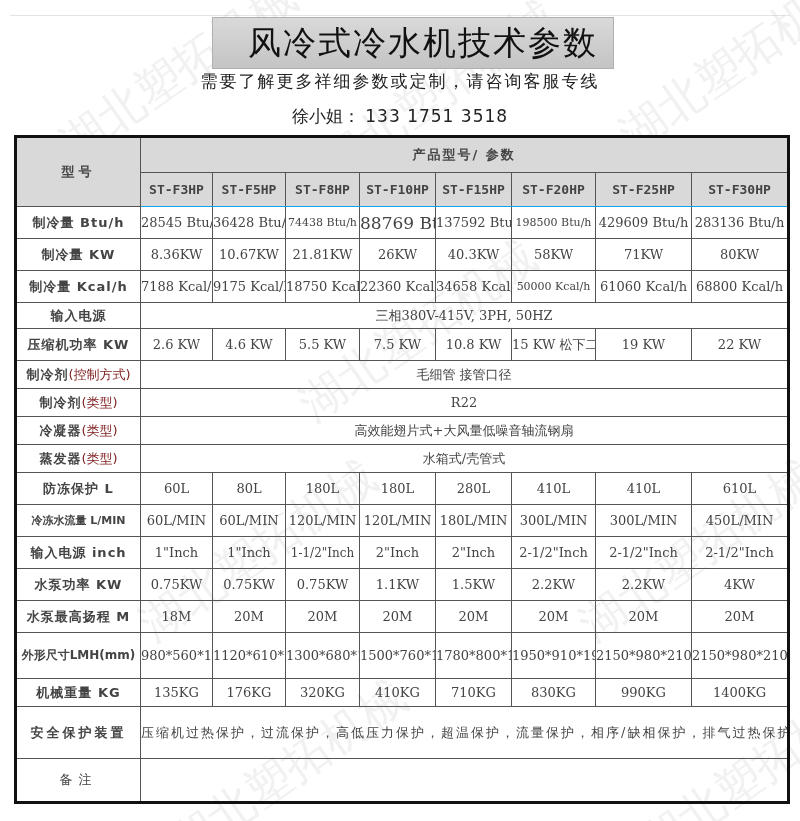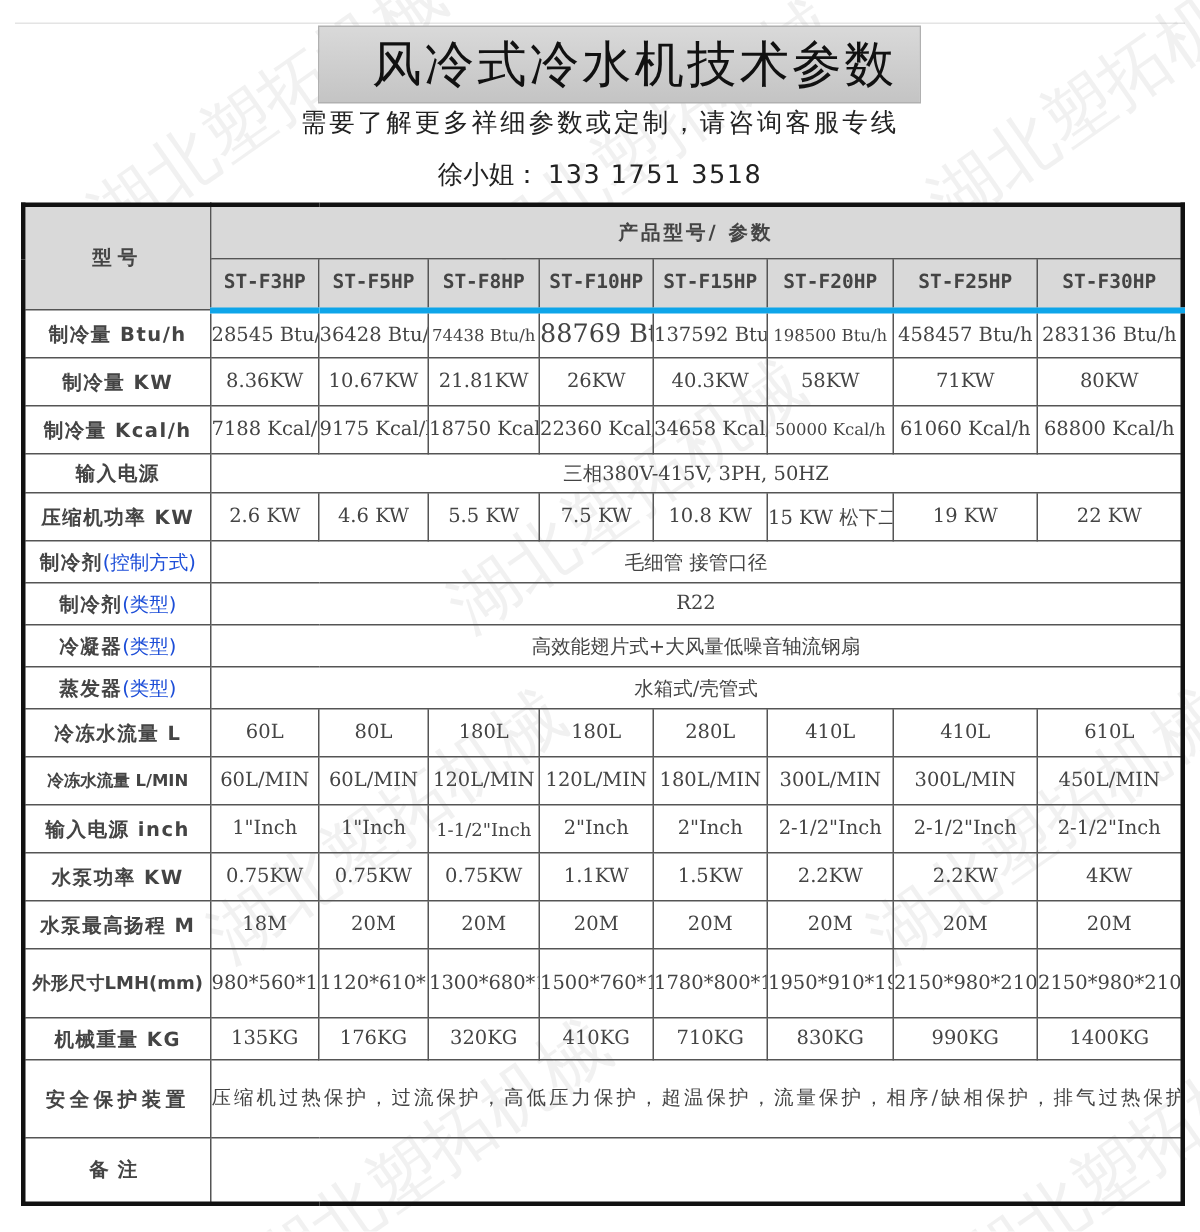--- a/index.html
+++ b/index.html
@@ -13,33 +13,33 @@
   .subtitle { position:absolute; left:0; top:70px; width:800px; text-align:center;
        font-size:17px; letter-spacing:2px; color:#222; }
   .contact { position:absolute; left:0; top:105px; width:800px; text-align:center;
        font-size:17px; color:#222; font-family:"DejaVu Sans", sans-serif; }
   .contact .num { letter-spacing:1px; }
   table.spec { position:absolute; left:14px; top:135px; width:773px; border-collapse:collapse;
        table-layout:fixed; border:3px solid #111; }
   table.spec td { border:1px solid #555; text-align:center; vertical-align:middle; padding:0;
        font-size:13px; color:#444; overflow:hidden; white-space:nowrap; }
   td.lbl { font-weight:bold; color:#111; font-family:"DejaVu Sans", sans-serif; font-size:12.5px; letter-spacing:1px; }
-  td.lbl .paren { font-weight:normal; color:#1d4ed8; letter-spacing:0; }
+  td.lbl .paren { font-weight:normal; color:#7f1d1d; letter-spacing:0; }
   tr.hdr td { background:#d9d9d9; }
   td.hdr-group { font-weight:bold; font-size:17px; color:#111; letter-spacing:2px; font-family:"DejaVu Sans", sans-serif; }
   td.model { font-weight:bold; font-size:13px; color:#111; font-family:"DejaVu Sans Mono", monospace; }
   td.type-lbl { font-size:16px; letter-spacing:4px; }
-  tr.models td { border-bottom:4px solid #0ea5e9; }
+  tr.models td { border-bottom:1px solid #0ea5e9; }
   td.small { font-size:9.5px; color:#777; }
   td.tiny { font-size:5px; color:#999; }
   td.big { font-size:14px; color:#333; }
   td.span { color:#444; font-size:14px; }
   td.wrap { white-space:normal; line-height:19px; font-size:13px; }
   td.prot { white-space:normal; text-align:left; padding:0 10px; line-height:22px; font-size:13.5px; letter-spacing:2px; color:#555; }
-  td.note-lbl { font-size:17px; font-weight:bold; letter-spacing:6px; color:#222; }
+  td.note-lbl { font-size:17px; font-weight:normal; letter-spacing:6px; color:#222; }
   .watermark { position:absolute; color:rgba(170,170,170,0.16); font-size:46px; transform:rotate(-35deg);
        font-family:"DejaVu Sans", sans-serif; pointer-events:none; white-space:nowrap; }
 </style>
 </head>
 <body>
 
 <div class="topline"></div>
 
 <div class="watermark" style="left:40px;top:40px;">湖北塑拓机械</div>
 <div class="watermark" style="left:300px;top:60px;">湖北塑拓机械</div>
@@ -87,21 +87,21 @@
   </tr>
 
   <tr style="height:32px">
     <td class="lbl">制冷量 Btu/h</td>
     <td class="small">28545 Btu/h</td>
     <td class="small">36428 Btu/h</td>
     <td class="small" style="font-size:11px">74438 Btu/h</td>
     <td class="small" style="font-size:17px">88769 Btu/h</td>
     <td class="small">137592 Btu/h</td>
     <td class="small" style="font-size:11px">198500 Btu/h</td>
-    <td class="big">458457 Btu/h</td>
+    <td class="big">429609 Btu/h</td>
     <td class="big">283136 Btu/h</td>
   </tr>
   <tr style="height:32px">
     <td class="lbl">制冷量 KW</td>
     <td class="big">8.36KW</td>
     <td class="big">10.67KW</td>
     <td class="big">21.81KW</td>
     <td>26KW</td>
     <td>40.3KW</td>
     <td>58KW</td>
@@ -144,21 +144,21 @@
   </tr>
   <tr style="height:28px">
     <td class="lbl"><span>冷凝器</span><span class="paren">(类型)</span></td>
     <td colspan="8" class="span">高效能翅片式+大风量低噪音轴流钢扇</td>
   </tr>
   <tr style="height:28px">
     <td class="lbl"><span>蒸发器</span><span class="paren">(类型)</span></td>
     <td colspan="8" class="span">水箱式/壳管式</td>
   </tr>
   <tr style="height:32px">
-    <td class="lbl">冷冻水流量 L</td>
+    <td class="lbl">防冻保护 L</td>
     <td>60L</td>
     <td>80L</td>
     <td>180L</td>
     <td>180L</td>
     <td>280L</td>
     <td>410L</td>
     <td>410L</td>
     <td>610L</td>
   </tr>
   <tr style="height:32px">

